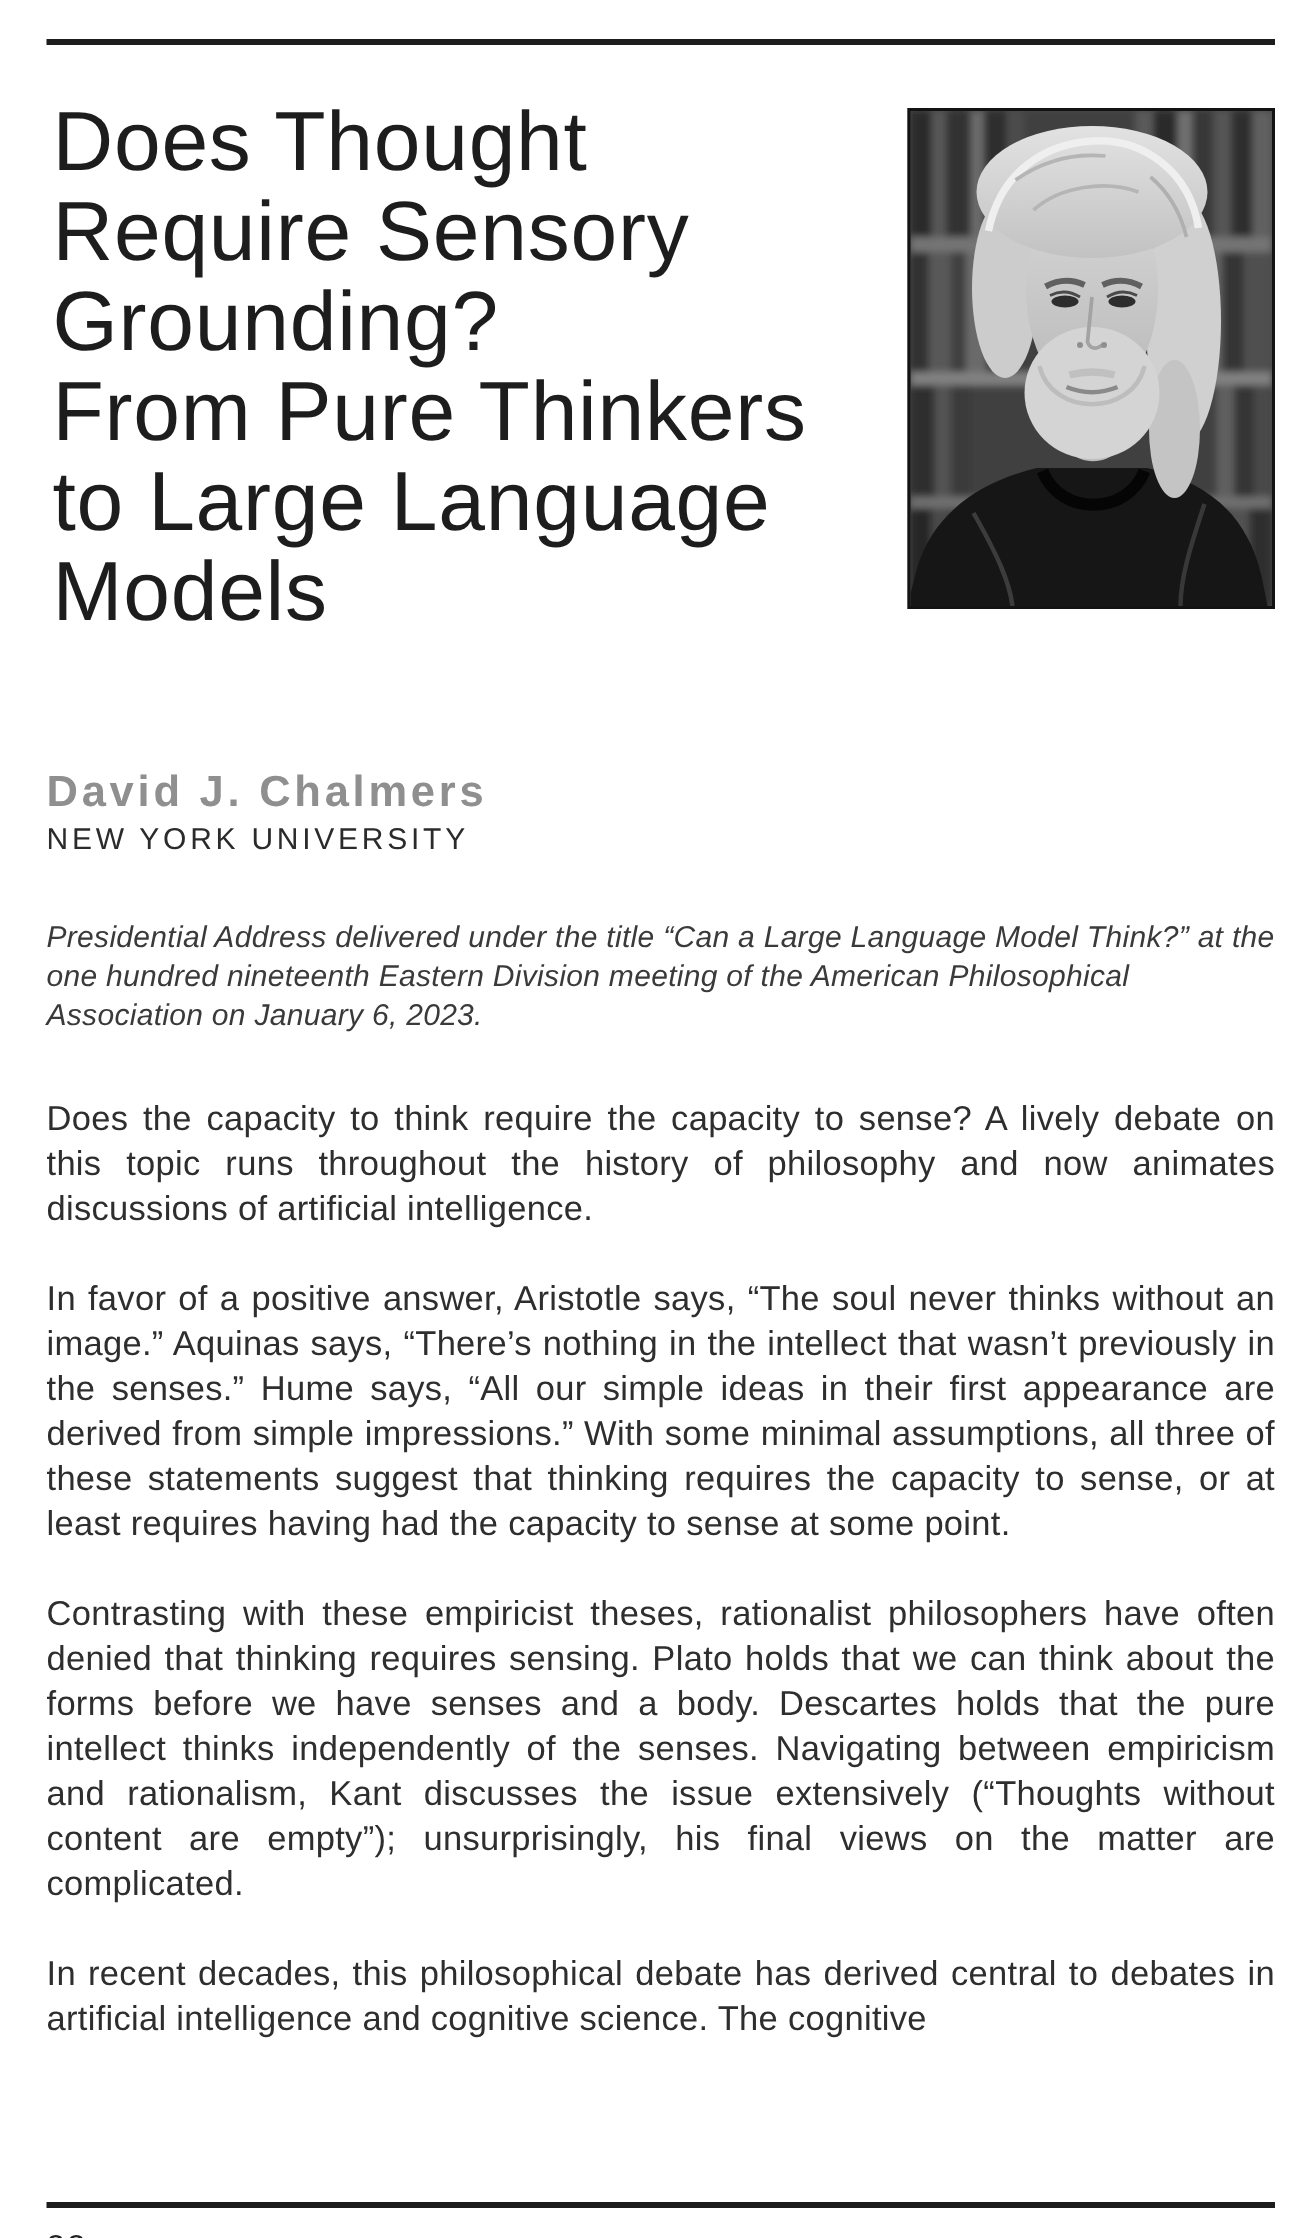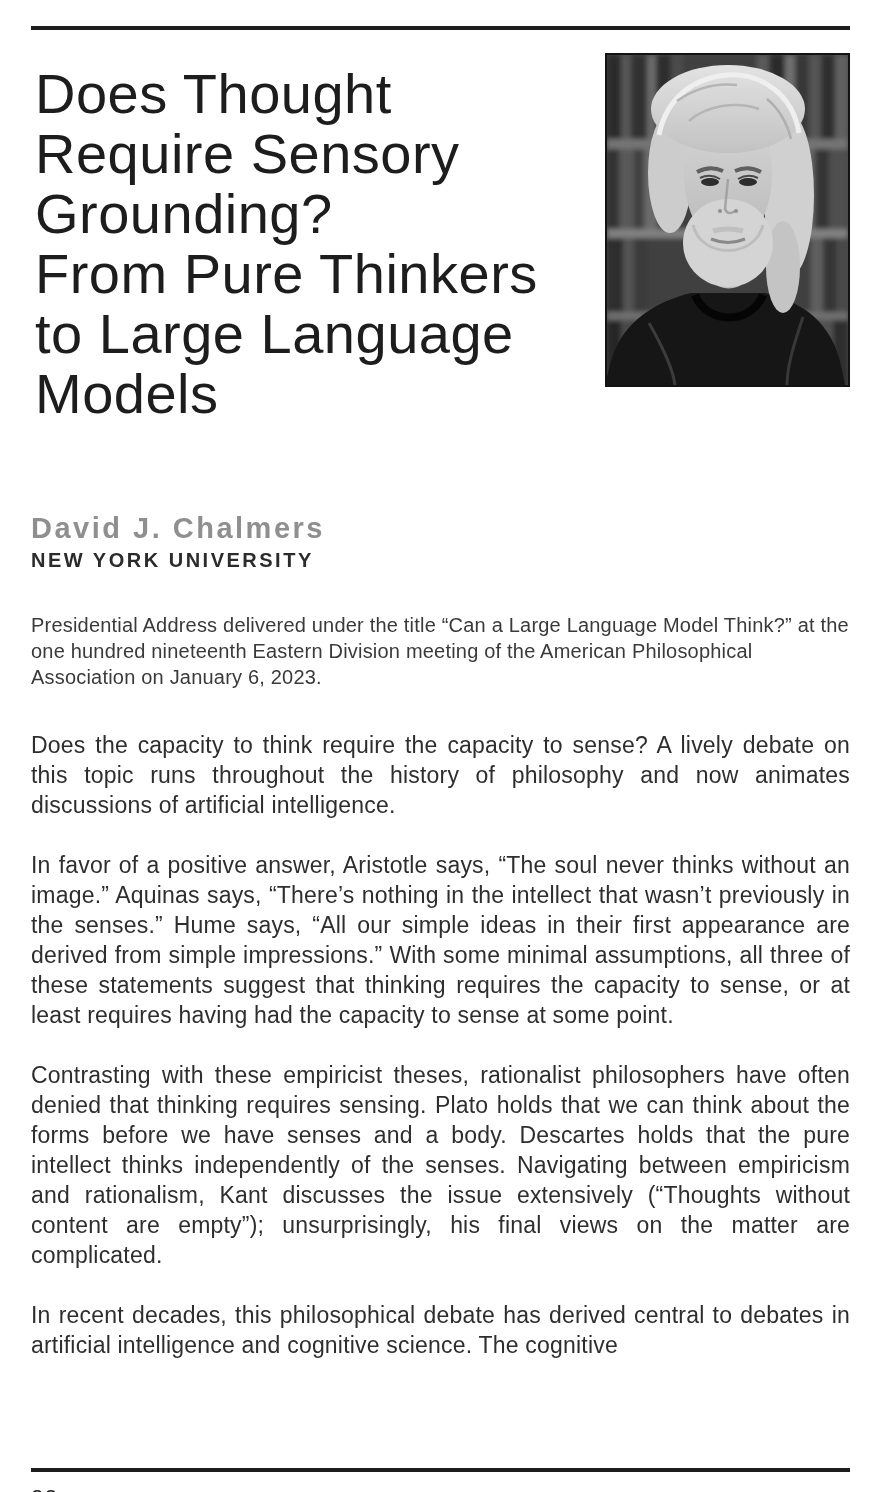--- a/index.html
+++ b/index.html
@@ -21,21 +21,21 @@
     margin-right: 26px;
   }
   .rule {
     height: 4px;
     background: #1d1d1d;
   }
   .top-rule { margin-top: 26px; }
 
   .header-row {
     display: flex;
-    align-items: flex-start;
+    align-items: center;
   }
   .title {
     flex: 1;
     margin: 34px 0 0 4px;
     font-size: 56px;
     line-height: 60px;
     font-weight: 400;
     letter-spacing: 0.5px;
     color: #1d1d1d;
     white-space: pre-line;
@@ -58,25 +58,26 @@
     line-height: 36px;
     letter-spacing: 2.5px;
     color: #8f8f8f;
     font-weight: 700;
   }
   .affiliation {
     margin-top: 2px;
     font-size: 20px;
     line-height: 24px;
     letter-spacing: 2.5px;
-    font-weight: 700;
+    font-weight: 400;
     color: #2b2b2b;
   }
   .note {
     margin: 40px 0 0 0;
+    font-style: italic;
     font-size: 20px;
     line-height: 26px;
     color: #3a3a3a;
     letter-spacing: 0.2px;
   }
   .body-text {
     margin-top: 40px;
   }
   .body-text p {
     margin: 0 0 30px 0;

